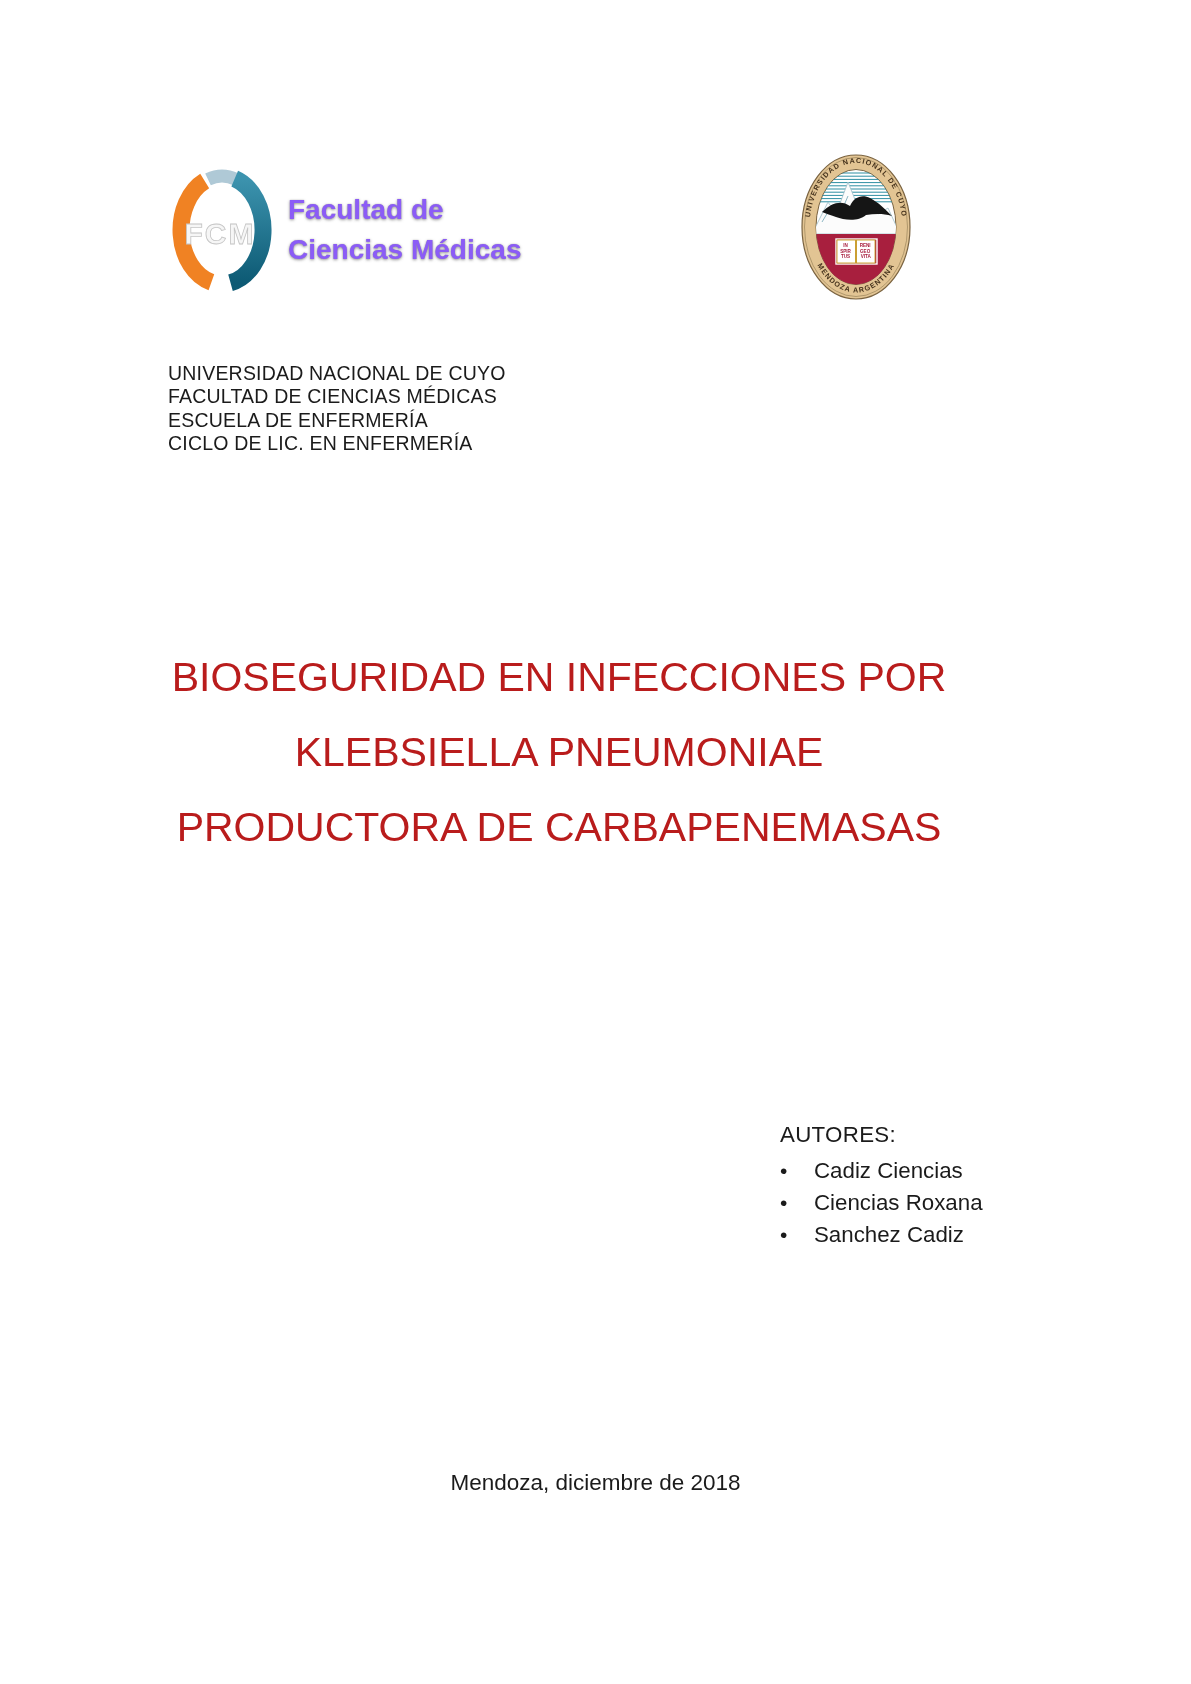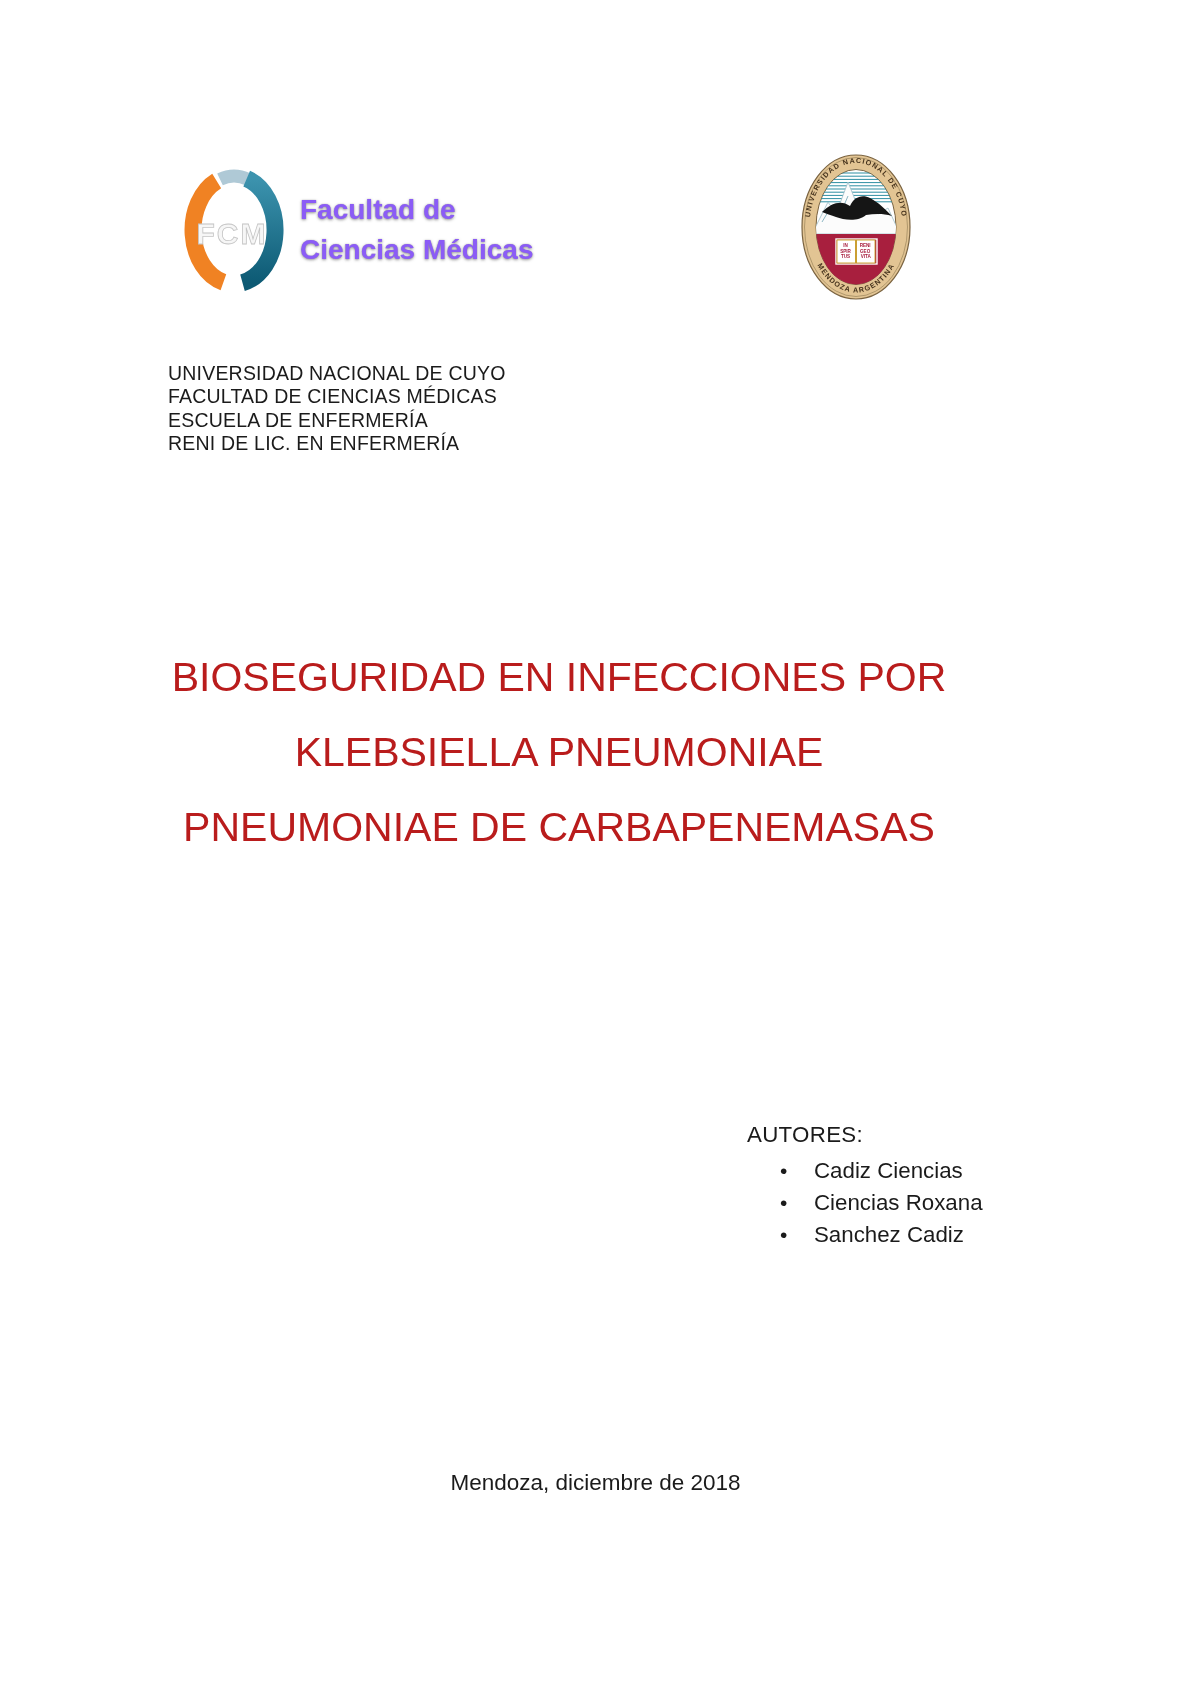--- a/index.html
+++ b/index.html
@@ -6,21 +6,21 @@
   .page{
     position:relative;
     width:1191px;height:1684px;
     margin:0 auto;
     background:#ffffff;
     font-family:"Liberation Sans", sans-serif;
     color:#1b1b1b;
     overflow:hidden;
   }
   
-  .fcm-logo{position:absolute;left:175px;top:164px;width:470px;height:136px;}
+  .fcm-logo{position:absolute;left:163px;top:164px;width:470px;height:136px;}
   .fcm-logo svg{position:absolute;left:0;top:0;}
   .fcm-name{
     position:absolute;left:125px;top:26px;
     font-size:28px;font-weight:bold;line-height:40px;
     color:#8b5cf6;
     text-shadow:0 1px 3px rgba(125,125,125,.85), 0 0 1px rgba(150,150,150,.6);
     white-space:nowrap;
   }
   .seal{position:absolute;left:798px;top:152px;width:116px;height:150px;}
   
@@ -31,21 +31,21 @@
   }
   
   .title-block{
     position:absolute;left:170px;top:640px;width:778px;
     text-align:center;
     font-size:41px;line-height:75px;
     color:#b91c1c;white-space:nowrap;
   }
   
   .authors{position:absolute;left:747px;top:1122px;font-size:22.3px;color:#1b1b1b;}
-  .authors-heading{letter-spacing:.3px;}
+  .authors-heading{letter-spacing:.3px;margin-left:33px;}
   .authors ul{list-style:none;margin:7px 0 0 0;padding:0;}
   .authors li{display:flex;align-items:center;height:32px;}
   .authors li .bullet{width:12px;margin-left:33px;margin-right:22px;font-size:21px;line-height:32px;}
   
   .date-line{
     position:absolute;left:0;top:1470px;width:1191px;
     text-align:center;font-size:22.5px;color:#1b1b1b;
   }
 </style>
 </head>
@@ -131,27 +131,27 @@
     </text>
     <text font-family="Liberation Sans, sans-serif" font-size="7.2" font-weight="bold" fill="#45321c" letter-spacing="1.1">
       <textPath href="#sealBottomPath" startOffset="50%" text-anchor="middle">MENDOZA ARGENTINA</textPath>
     </text>
   </svg>
 
   <div class="header-block">
     <div>UNIVERSIDAD NACIONAL DE CUYO</div>
     <div>FACULTAD DE CIENCIAS MÉDICAS</div>
     <div>ESCUELA DE ENFERMERÍA</div>
-    <div>RENI DE LIC. EN ENFERMERÍA</div>
+    <div>CICLO DE LIC. EN ENFERMERÍA</div>
   </div>
 
   <div class="title-block">
     <div>BIOSEGURIDAD EN INFECCIONES POR</div>
     <div>KLEBSIELLA PNEUMONIAE</div>
-    <div>PNEUMONIAE DE CARBAPENEMASAS</div>
+    <div>PRODUCTORA DE CARBAPENEMASAS</div>
   </div>
 
   <div class="authors">
     <div class="authors-heading">AUTORES:</div>
     <ul>
       <li>
         <span class="bullet">•</span>
         <span>Cadiz Ciencias</span>
       </li>
       <li>

